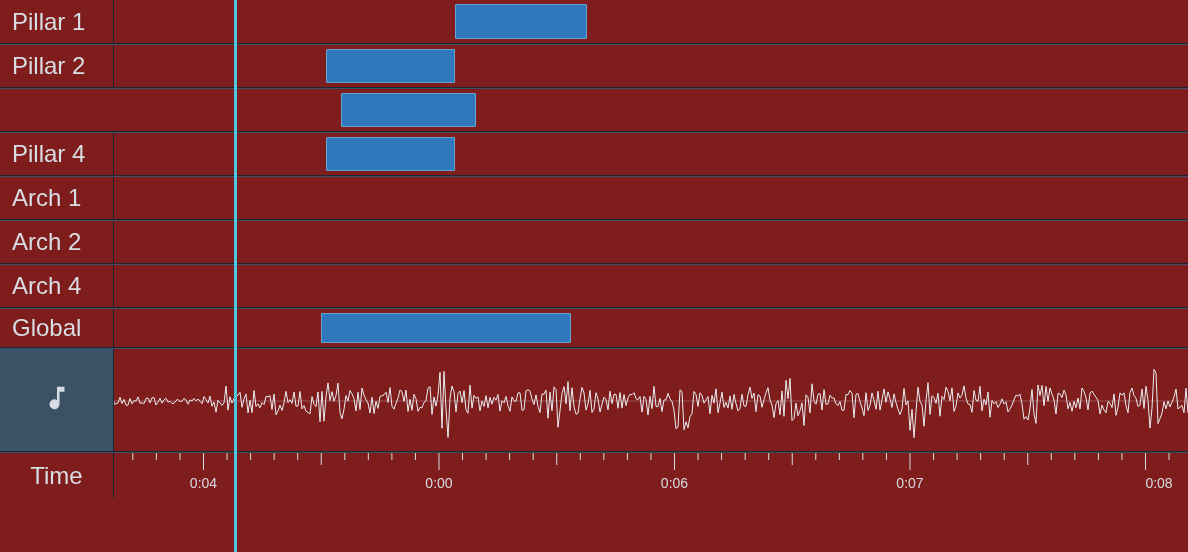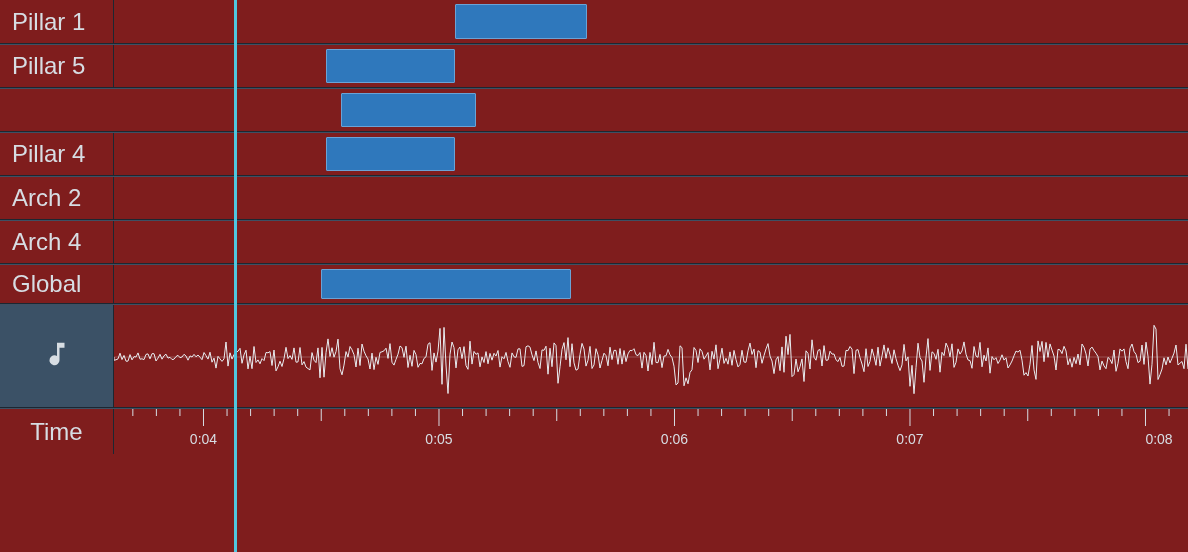--- a/index.html
+++ b/index.html
@@ -121,35 +121,39 @@
 
 <div class="timeline">
 
   <div class="track-row first">
     <div class="track-label">Pillar 1</div>
     <div class="track-lane" id="lane-0">
         <div class="clip" style="left: 341.475px; width: 131.88px;"></div>
       </div>
   </div>
   <div class="track-row">
-    <div class="track-label">Pillar 5</div>
+    <div class="track-label">Pillar 2</div>
     <div class="track-lane" id="lane-1">
         <div class="clip" style="left: 211.95px; width: 129.525px;"></div>
       </div>
   </div>
   <div class="track-row">
     <div class="track-lane" id="lane-2">
         <div class="clip" style="left: 341.475px; width: 134.235px;"></div>
       </div>
   </div>
   <div class="track-row">
     <div class="track-label">Pillar 4</div>
     <div class="track-lane" id="lane-3">
         <div class="clip" style="left: 211.95px; width: 129.525px;"></div>
       </div>
+  </div>
+  <div class="track-row">
+    <div class="track-label">Arch 1</div>
+    <div class="track-lane" id="lane-4"></div>
   </div>
   <div class="track-row">
     <div class="track-label">Arch 2</div>
     <div class="track-lane" id="lane-5"></div>
   </div>
   <div class="track-row">
     <div class="track-label">Arch 4</div>
     <div class="track-lane" id="lane-7"></div>
   </div>
 
@@ -222,21 +226,21 @@
             <line x1="913.7399999999973" x2="913.7399999999973" y1="0" y2="12"></line>
             <line x1="937.2899999999971" x2="937.2899999999971" y1="0" y2="7"></line>
             <line x1="960.8399999999971" x2="960.8399999999971" y1="0" y2="7"></line>
             <line x1="984.389999999997" x2="984.389999999997" y1="0" y2="7"></line>
             <line x1="1007.9399999999969" x2="1007.9399999999969" y1="0" y2="7"></line>
             <line x1="1031.4899999999968" x2="1031.4899999999968" y1="0" y2="17"></line>
             <line x1="1055.039999999997" x2="1055.039999999997" y1="0" y2="7"></line>
           </g>
         </svg>
         <span class="tick-label" style="left: 89.49px;">0:04</span>
-        <span class="tick-label" style="left: 324.99px;">0:05</span>
+        <span class="tick-label" style="left: 324.99px;">0:00</span>
         <span class="tick-label" style="left: 560.49px;">0:06</span>
         <span class="tick-label" style="left: 795.99px;">0:07</span>
         <span class="tick-label" style="left: 1045px;">0:08</span>
       </div>
   </div>
 
   <div class="playhead" id="playhead" style="left: 234.105px;"></div>
 
 </div>
 

